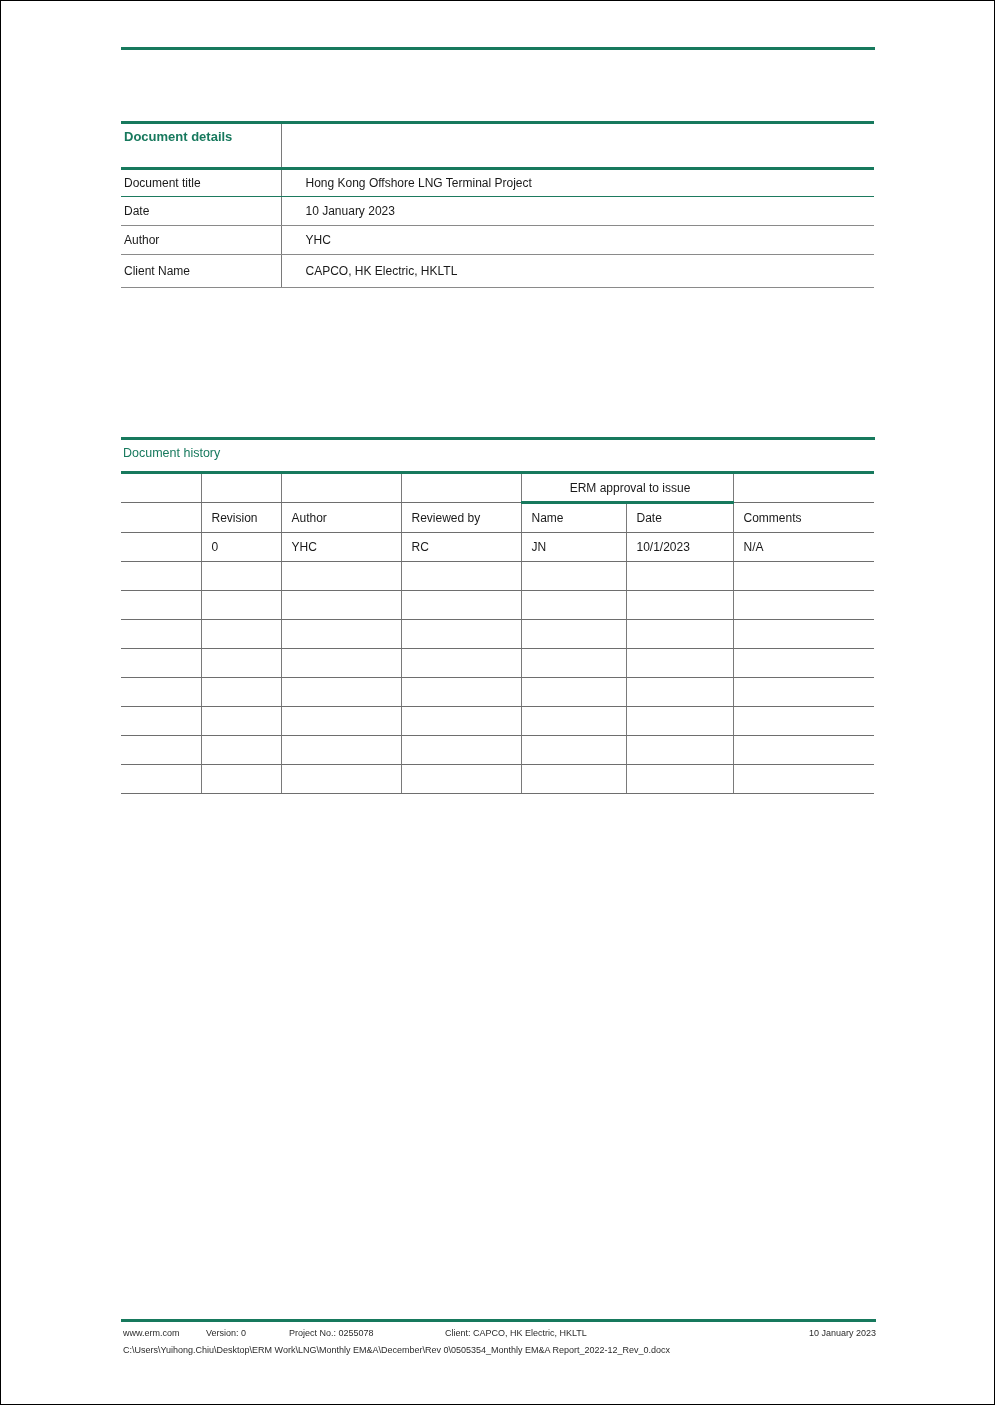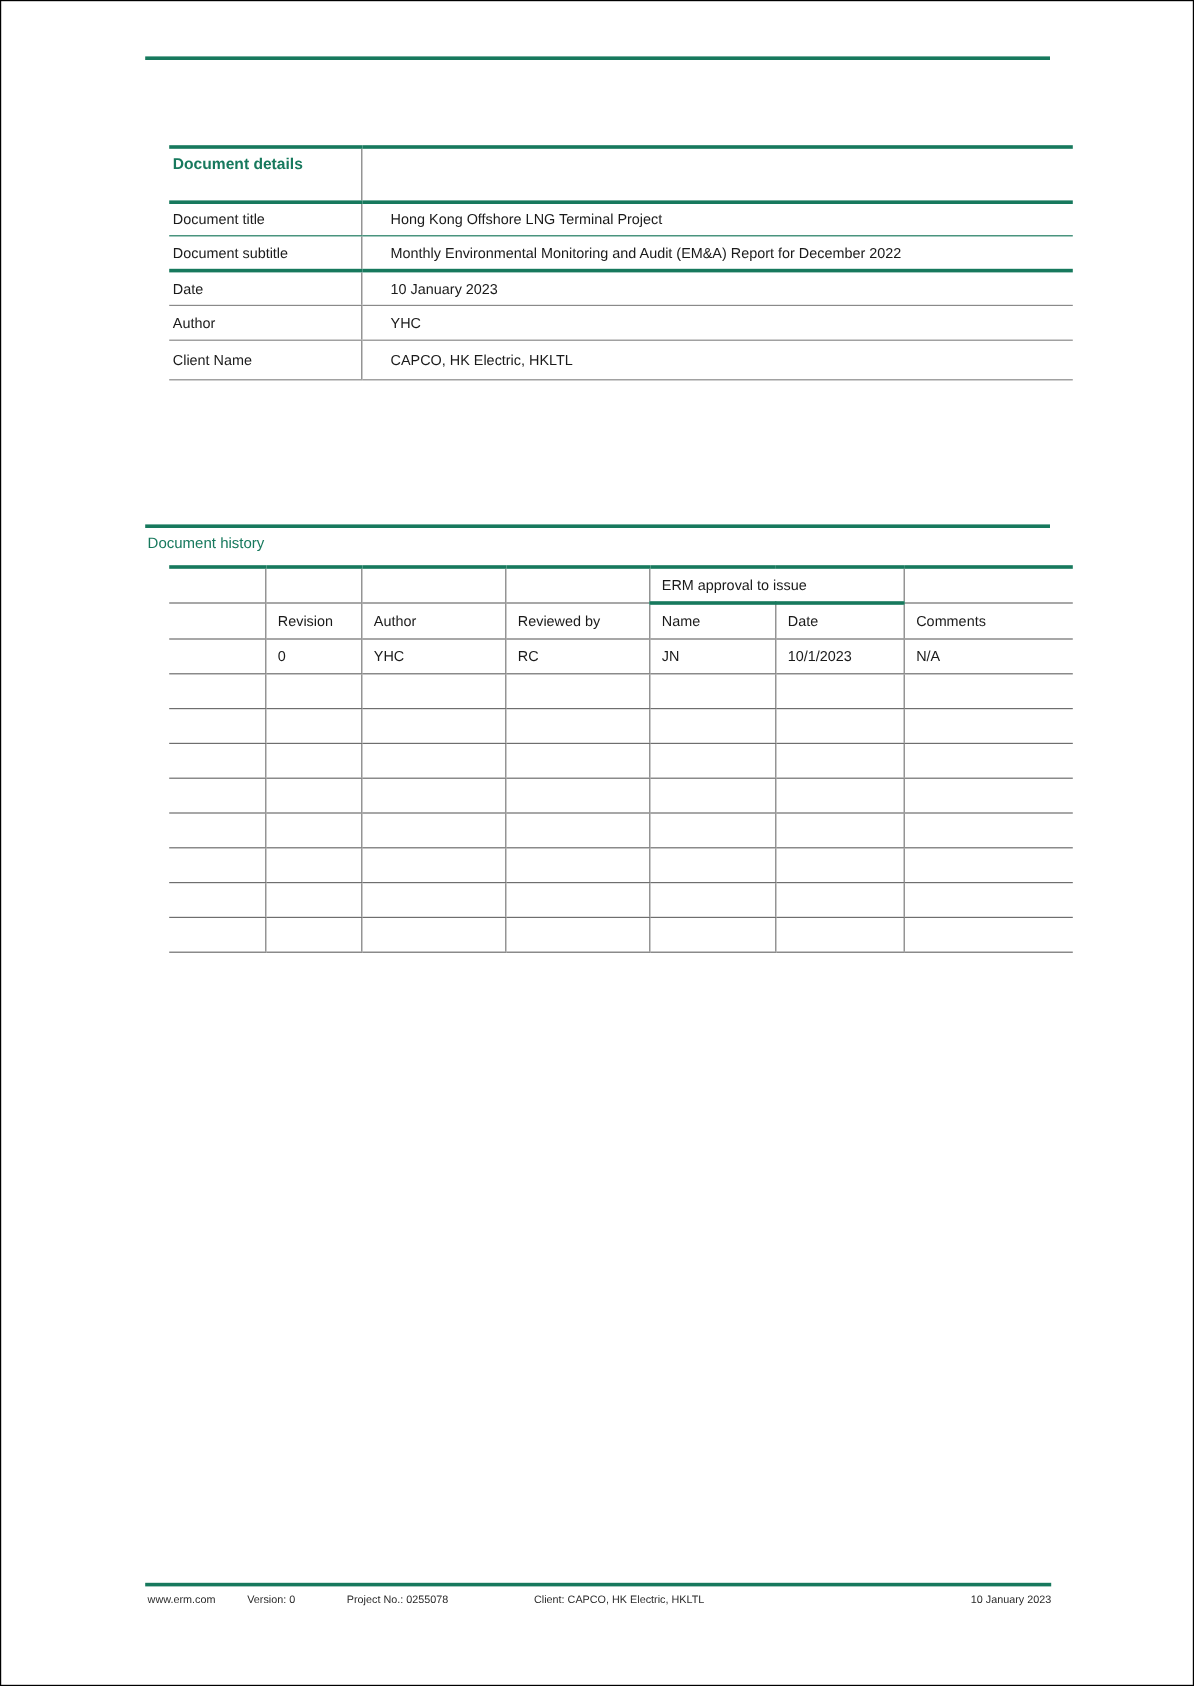--- a/index.html
+++ b/index.html
@@ -9,21 +9,21 @@
     width:995px; height:1405px;
     background:#ffffff;
     border:1px solid #000000;
     font-family:"Liberation Sans", sans-serif;
     color:#1a1a1a;
     overflow:hidden;
   }
   .rule-green { position:absolute; background:#17795D; height:3px; }
 
   
-  table { border-collapse:collapse; table-layout:fixed;margin-left:20px; }
+  table { border-collapse:collapse; table-layout:fixed; }
   .details {
     position:absolute; left:120px; top:120px; width:753px;
   }
   .details td {
     font-size:12px; color:#1a1a1a; vertical-align:middle;
     padding:0 4px 0 3px; overflow:hidden; white-space:nowrap;
   }
   .details td.val { border-left:1px solid #7a7a7a; padding-left:24px; }
   .details tr.hdr td {
     vertical-align:top; padding-top:5px;
@@ -43,21 +43,21 @@
   .history {
     position:absolute; left:120px; top:470px; width:753px;
   }
   .history td, .history th {
     font-size:12px; font-weight:normal; text-align:left;
     vertical-align:middle; padding:0 4px 0 10px;
     border-left:1px solid #7a7a7a; border-bottom:1px solid #6e6e6e;
     overflow:hidden; white-space:nowrap;
   }
   .history td:first-child, .history th:first-child { border-left:none; }
-  .history tr:first-child td { border-top:3px solid #17795D; }
+  .history tr:first-child td { border-top:3px solid #17795D;text-align:center; }
   .history td.erm-cell { border-bottom:3px solid #179A77; border-bottom-color:#17795D; }
 
   
   .footer-line1 { position:absolute; top:1327px; left:0; width:995px; height:14px; font-size:9px; color:#2b2b2b; }
   .footer-line1 span { position:absolute; white-space:nowrap; }
   .f-web     { left:122px; }
   .f-version { left:205px; }
   .f-project { left:288px; }
   .f-client  { left:444px; }
   .f-date    { right:120px; }
@@ -79,24 +79,20 @@
         <col style="width:593px">
       </colgroup>
     <tbody>
         <tr class="hdr" style="height:46px">
       <td class="section-title">Document details</td>
       <td class="val"></td>
     </tr>
     <tr class="bb-green1" style="height:28px">
       <td>Document title</td>
       <td class="val green-text">Hong Kong Offshore LNG Terminal Project</td>
-    </tr>
-    <tr class="bb-green2" style="height:29px">
-      <td>Document subtitle</td>
-      <td class="val green-text">Monthly Environmental Monitoring and Audit (EM&amp;A) Report for December 2022</td>
     </tr>
     <tr class="bb-gray" style="height:29px">
       <td>Date</td>
       <td class="val">10 January 2023</td>
     </tr>
     <tr class="bb-gray" style="height:29px">
       <td>Author</td>
       <td class="val">YHC</td>
     </tr>
     <tr class="bb-gray" style="height:33px">
@@ -222,14 +218,15 @@
     </table>
 
   <div class="rule-green" style="left:120px; top:1318px; width:755px;"></div>
   <div class="footer-line1">
     <span class="f-web">www.erm.com</span>
     <span class="f-version">Version: 0</span>
     <span class="f-project">Project No.: 0255078</span>
     <span class="f-client">Client: CAPCO, HK Electric, HKLTL</span>
     <span class="f-date">10 January 2023</span>
   </div>
+  <div class="footer-path">C:\Users\Yuihong.Chiu\Desktop\ERM Work\LNG\Monthly EM&amp;A\December\Rev 0\0505354_Monthly EM&amp;A Report_2022-12_Rev_0.docx</div>
 
 </div>
 
 </body></html>

